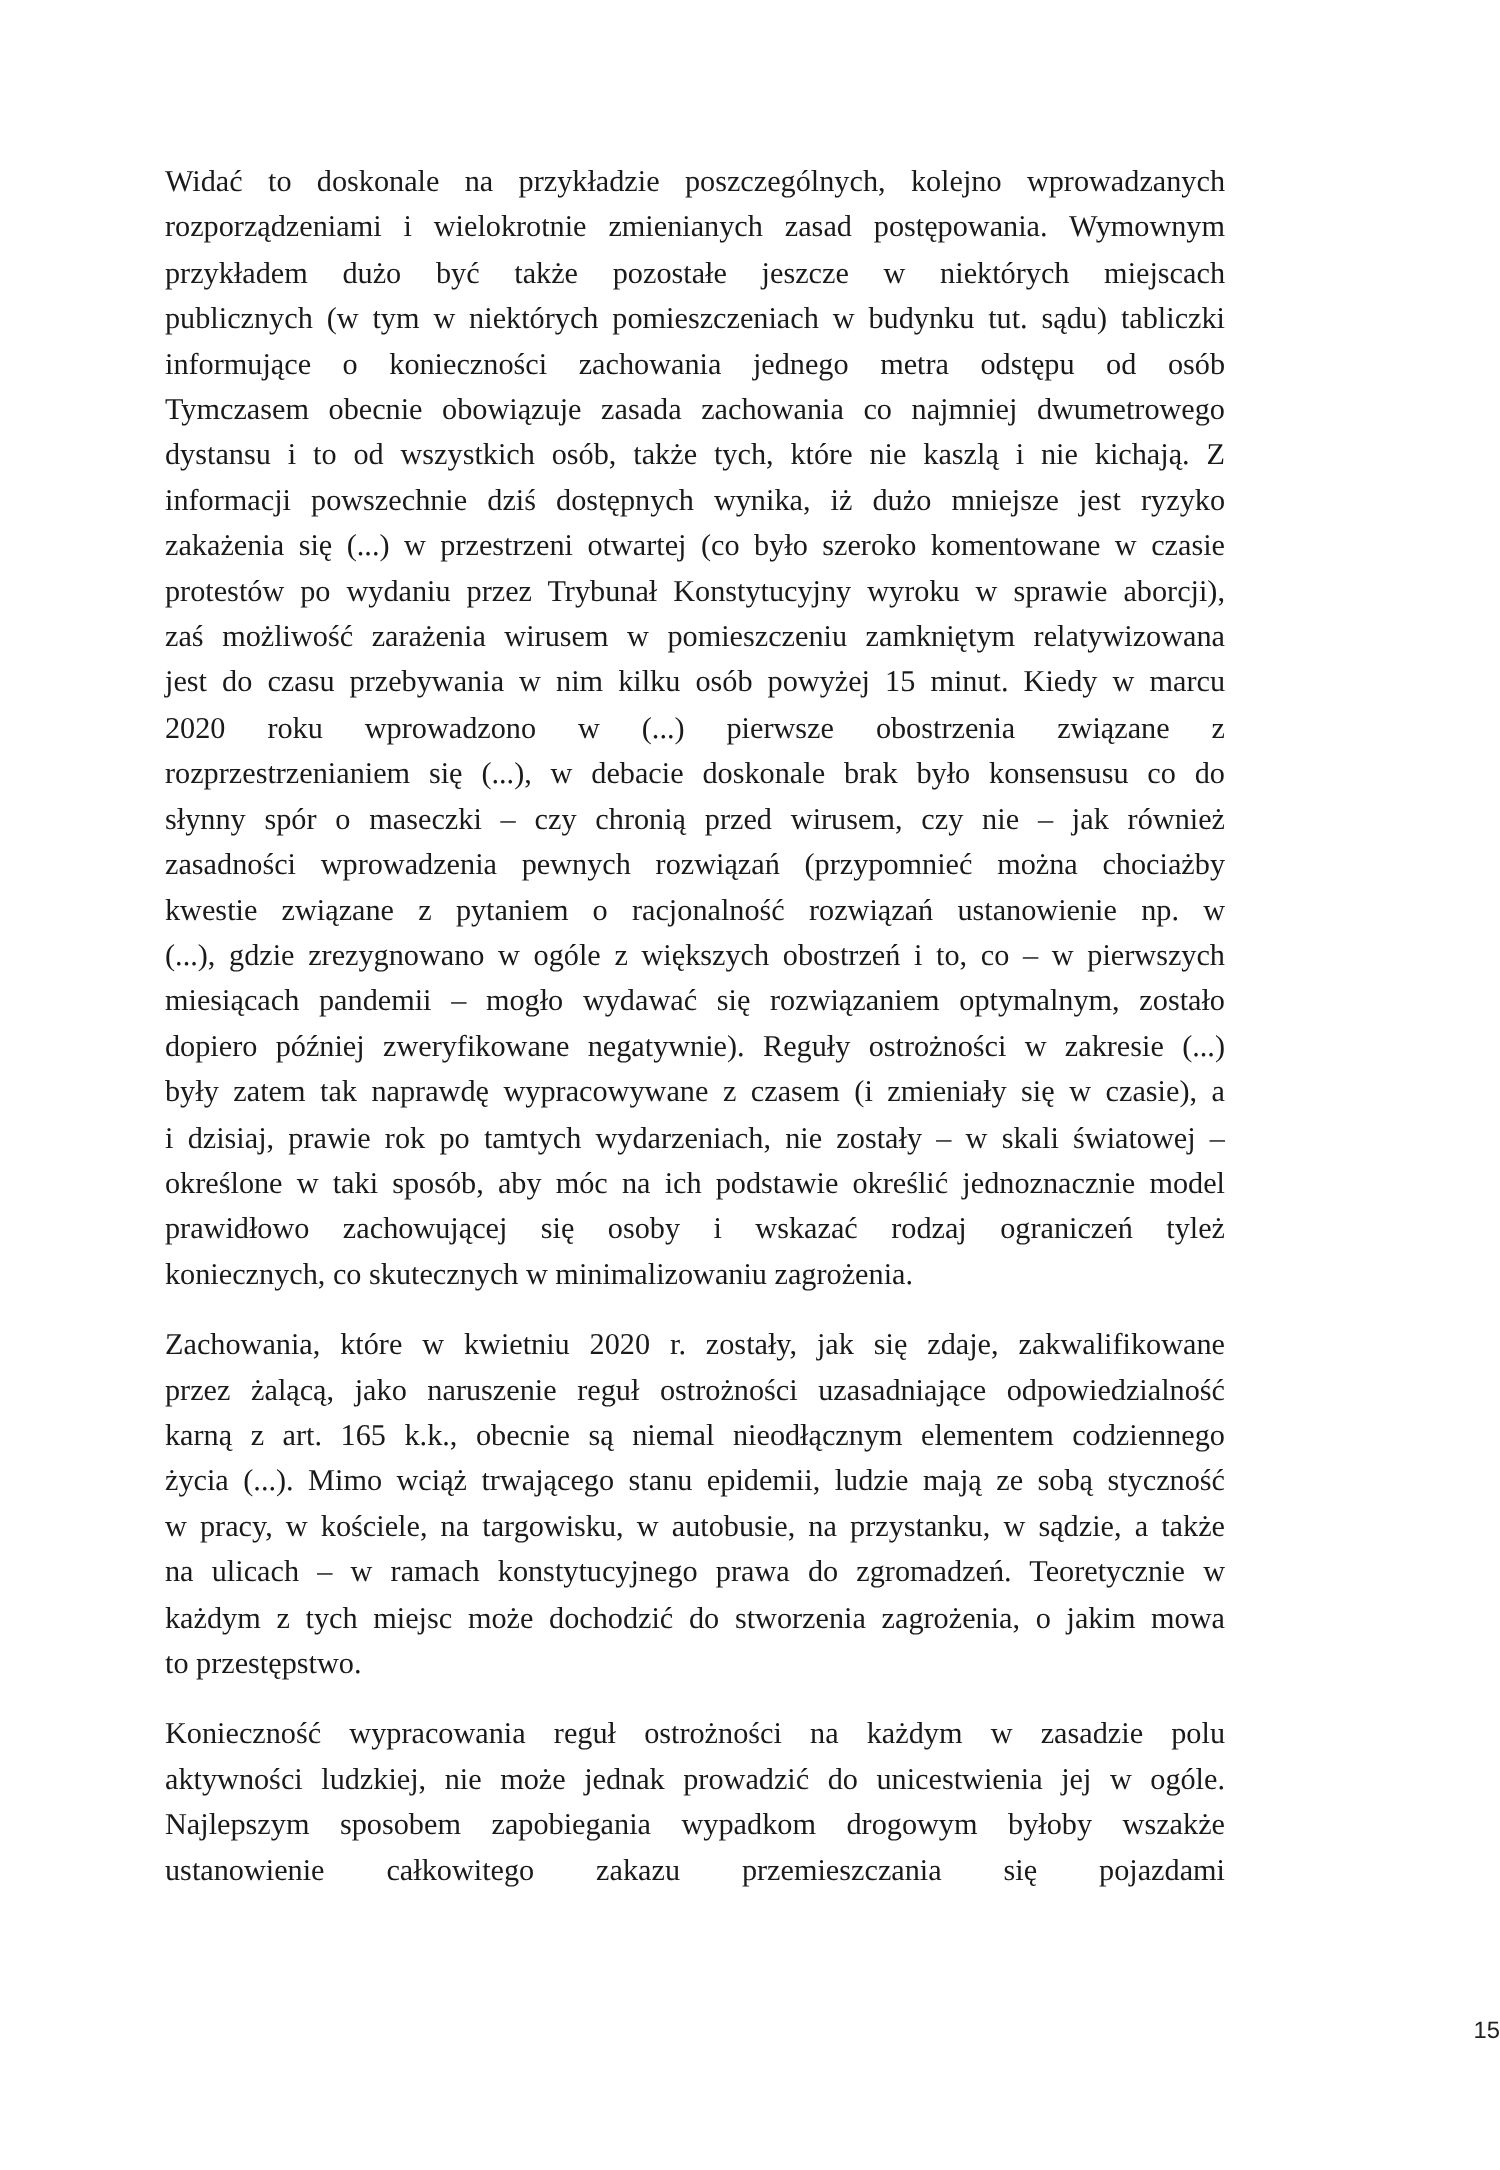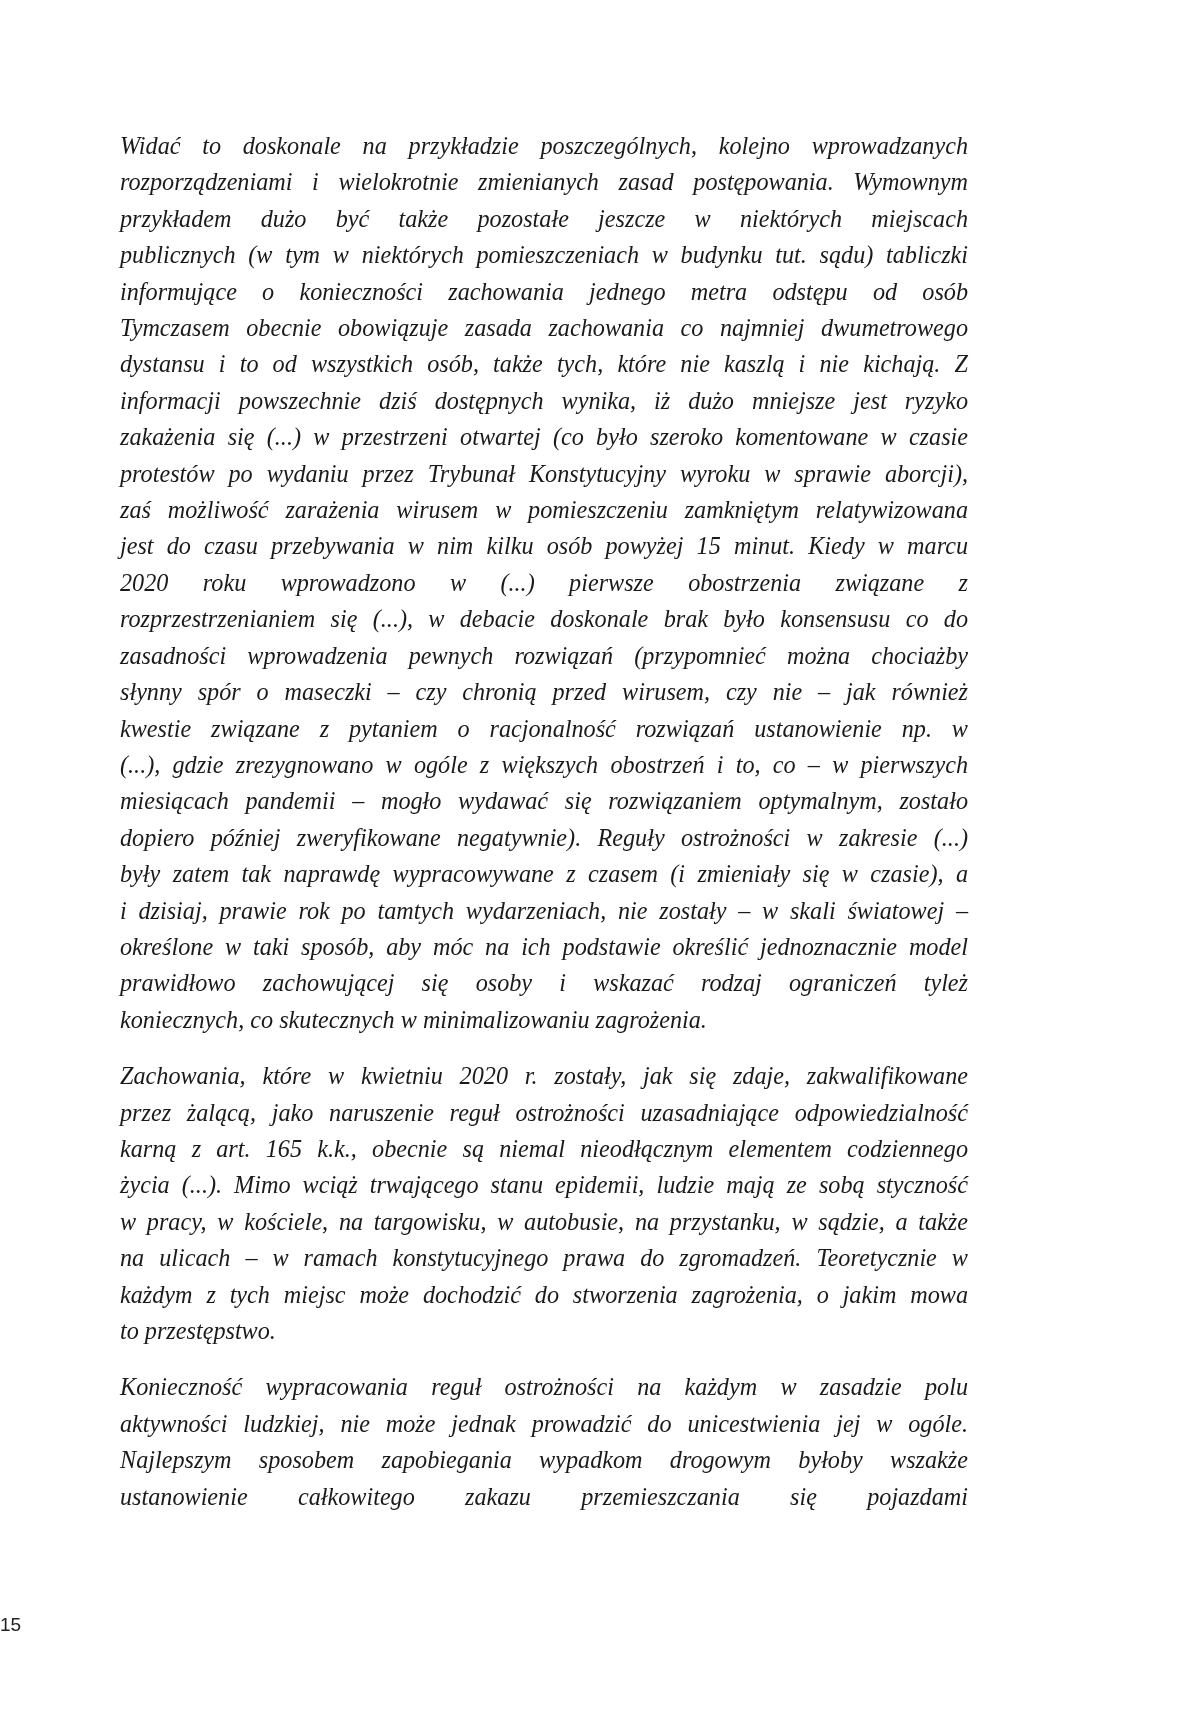--- a/index.html
+++ b/index.html
@@ -2,29 +2,29 @@
 <html><head>
 <meta charset="utf-8">
 <style>
   html, body { margin: 0; padding: 0; }
   body {
     width: 1200px; height: 1736px; background: #ffffff;
     position: relative; overflow: hidden;
     font-family: "Liberation Serif", "DejaVu Serif", serif;
     color: #1a1a1a;
   }
-  .page { position: absolute; left: 120px; top: 128px; width: 848px; font-style: italic; }
+  .page { position: absolute; left: 132px; top: 128px; width: 848px; }
   .para {
     font-size: 24.2px; line-height: 36.4px;
     text-align: justify; margin: 0 0 20px 0;
   }
   .line { display: block; text-align: justify; text-align-last: justify; white-space: nowrap; }
   .line.last { text-align-last: left; }
   .page-number {
-    position: absolute; top: 1614px; left: 0; width: 1200px; text-align: left;
+    position: absolute; top: 1614px; left: 0; width: 1200px; text-align: right;
     font-family: "Liberation Sans", "DejaVu Sans", sans-serif; font-size: 19px; color: #222;
   }
 </style>
 </head>
 <body>
 
 <div class="page">
   <p class="para" id="p0">
       <span class="line">Widać to doskonale na przykładzie poszczególnych, kolejno wprowadzanych</span>
       <span class="line">rozporządzeniami i wielokrotnie zmienianych zasad postępowania. Wymownym</span>
@@ -33,22 +33,22 @@
       <span class="line">informujące o konieczności zachowania jednego metra odstępu od osób</span>
       <span class="line">Tymczasem obecnie obowiązuje zasada zachowania co najmniej dwumetrowego</span>
       <span class="line">dystansu i to od wszystkich osób, także tych, które nie kaszlą i nie kichają. Z</span>
       <span class="line">informacji powszechnie dziś dostępnych wynika, iż dużo mniejsze jest ryzyko</span>
       <span class="line">zakażenia się (...) w przestrzeni otwartej (co było szeroko komentowane w czasie</span>
       <span class="line">protestów po wydaniu przez Trybunał Konstytucyjny wyroku w sprawie aborcji),</span>
       <span class="line">zaś możliwość zarażenia wirusem w pomieszczeniu zamkniętym relatywizowana</span>
       <span class="line">jest do czasu przebywania w nim kilku osób powyżej 15 minut. Kiedy w marcu</span>
       <span class="line">2020 roku wprowadzono w (...) pierwsze obostrzenia związane z</span>
       <span class="line">rozprzestrzenianiem się (...), w debacie doskonale brak było konsensusu co do</span>
+      <span class="line">słynny spór o maseczki – czy chronią przed wirusem, czy nie – jak również</span>
       <span class="line">zasadności wprowadzenia pewnych rozwiązań (przypomnieć można chociażby</span>
-      <span class="line">słynny spór o maseczki – czy chronią przed wirusem, czy nie – jak również</span>
       <span class="line">kwestie związane z pytaniem o racjonalność rozwiązań ustanowienie np. w</span>
       <span class="line">(...), gdzie zrezygnowano w ogóle z większych obostrzeń i to, co – w pierwszych</span>
       <span class="line">miesiącach pandemii – mogło wydawać się rozwiązaniem optymalnym, zostało</span>
       <span class="line">dopiero później zweryfikowane negatywnie). Reguły ostrożności w zakresie (...)</span>
       <span class="line">były zatem tak naprawdę wypracowywane z czasem (i zmieniały się w czasie), a</span>
       <span class="line">i dzisiaj, prawie rok po tamtych wydarzeniach, nie zostały – w skali światowej –</span>
       <span class="line">określone w taki sposób, aby móc na ich podstawie określić jednoznacznie model</span>
       <span class="line">prawidłowo zachowującej się osoby i wskazać rodzaj ograniczeń tyleż</span>
       <span class="line last">koniecznych, co skutecznych w minimalizowaniu zagrożenia.</span>
     </p>

